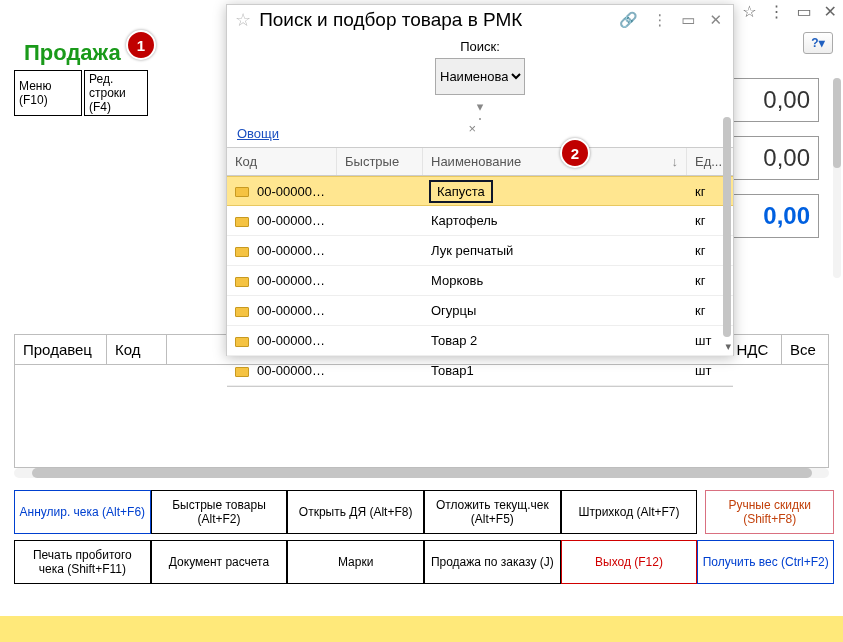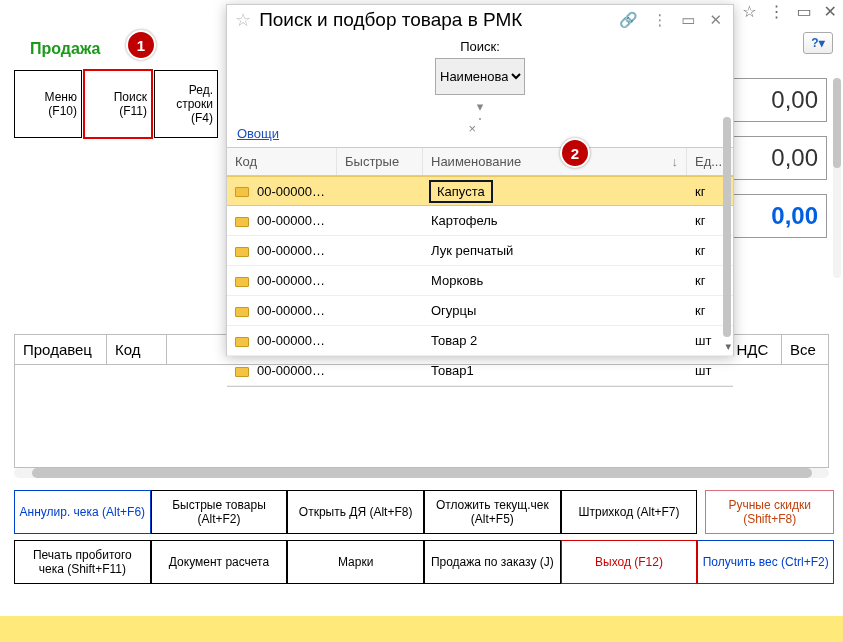--- a/index.html
+++ b/index.html
@@ -27,22 +27,22 @@
     top: 32px; right: 10px;
     width: 30px; height: 22px;
     border: 1px solid #aaa;
     border-radius: 3px;
     background: linear-gradient(#fff,#eee);
     display:flex;align-items:center;justify-content:center;
     font-size:12px;color:#2060c0;font-weight:bold;
   }
   .title {
     position: absolute;
-    top: 40px; left: 30px;
-    font-size: 16px;
+    top: 40px; left: 24px;
+    font-size: 22px;
     font-weight: bold;
     color: #1a9a1a;
   }
   .badge {
     position: absolute;
     width: 30px; height: 30px;
     border-radius: 50%;
     background: #c00000;
     border: 2px solid #fff;
     color: #fff;
@@ -54,35 +54,35 @@
     box-shadow: 0 0 3px rgba(0,0,0,.4);
     z-index: 50;
   }
   .toolbar {
     position: absolute;
     top: 70px; left: 14px;
     display: flex;
     gap: 2px;
   }
   .toolbar button {
-    height: 68px;
+    height: 46px;
     background: #fff;
     border: 1px solid #000;
     font-size: 12px;
     padding: 0 4px;
     cursor: pointer;
-    text-align: right;
+    text-align: left;
   }
   .toolbar button.highlight {
     outline: 2px solid #e00000;
     outline-offset: -1px;
   }
   .amounts {
     position: absolute;
-    right: 16px;
+    right: 24px;
     top: 78px;
     width: 104px;
     display: flex;
     flex-direction: column;
     gap: 14px;
   }
   .amount-box {
     border: 1px solid #999;
     height: 44px;
     display: flex;
@@ -283,21 +283,20 @@
   <span>✕</span>
 </div>
 <div class="help-btn"><span>?</span> ▾</div>
 
 <div class="title">Продажа</div>
 
 <div class="badge" style="left:126px;top:30px">1</div>
 
 <div class="toolbar">
   <button style="width:68px">Меню (F10)</button>
-  <button style="width:68px" class="highlight">Поиск (F11)</button>
   <button style="width:64px">Ред. строки (F4)</button>
 </div>
 
 <div class="amounts">
   <div class="amount-box">0,00</div>
   <div class="amount-box">0,00</div>
   <div class="amount-box blue">0,00</div>
 </div>
 <div class="vscroll"></div>
 

